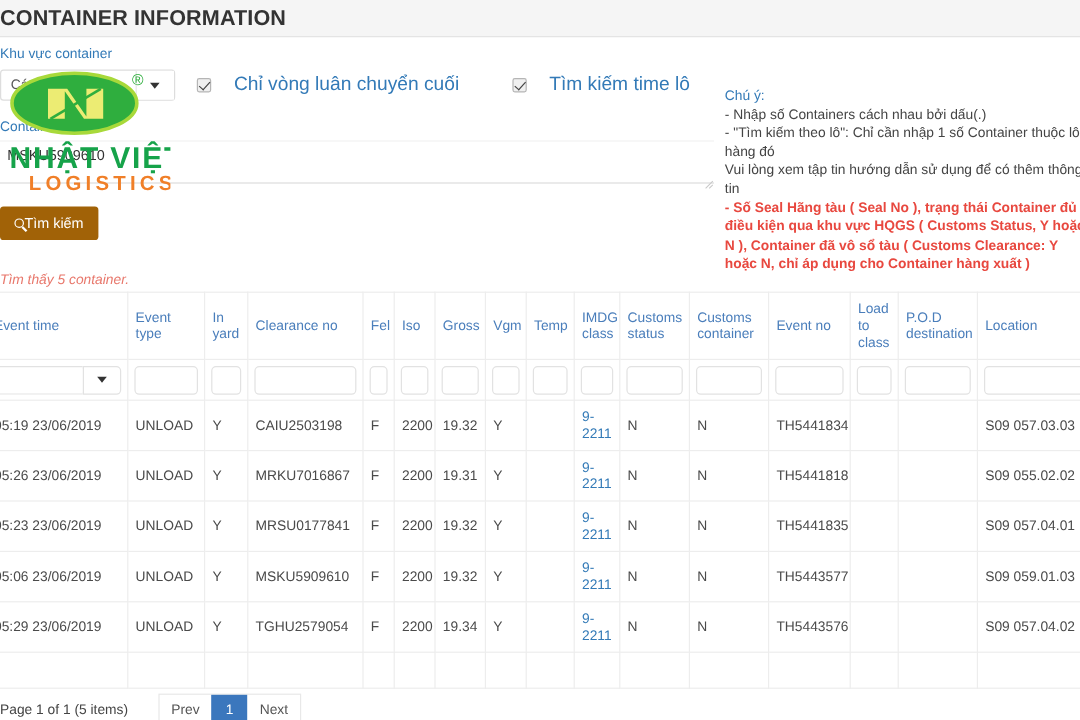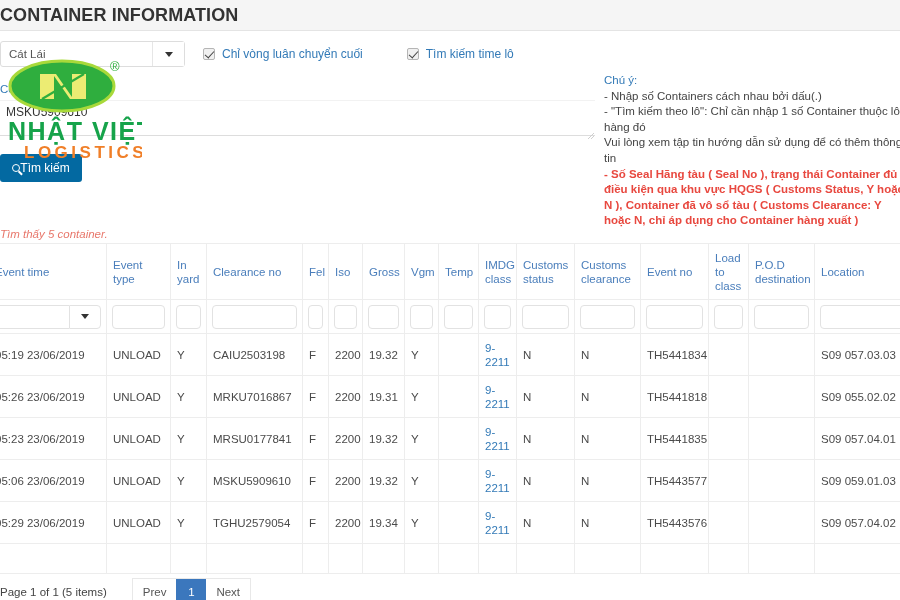--- a/index.html
+++ b/index.html
@@ -90,21 +90,21 @@
   }
   .cb-box.checked::after {
     content: "";
     position: absolute;
     left: 3px; top: 0px;
     width: 4px; height: 8px;
     border: solid #444;
     border-width: 0 1.6px 1.6px 0;
     transform: rotate(42deg);
   }
-  .cb-label { font-size: 12px; color: #337ab7; white-space: nowrap; }
+  .cb-label { font-size: 16px; color: #337ab7; white-space: nowrap; margin-left: 12px; }
 
   .textarea-label { margin-top: 14px; }
   .textarea-box {
     width: 595px; height: 36px;
     border: none;
     border-bottom: 1px solid #ddd;
     border-top: 1px solid #f2f2f2;
     background: #fff;
     font-size: 12px;
     color: #333;
@@ -115,21 +115,21 @@
   }
   .ta-grip {
     position: absolute;
     right: 0px; bottom: 0px;
     width: 8px; height: 8px;
   }
 
   .btn-search {
     margin-top: 14px;
     width: 82px; height: 28px;
-    background: #0369a1;
+    background: #a16207;
     border: none;
     border-radius: 3px;
     color: #fff;
     font-size: 12px;
     display: flex; align-items: center; justify-content: center;
     gap: 0;
     cursor: pointer;
     font-family: "Liberation Sans", sans-serif;
   }
   .mag {
@@ -271,20 +271,21 @@
 
 <div id="page">
 
   <div class="panel-header">
     <span class="panel-title">CONTAINER INFORMATION</span>
   </div>
 
   <div class="form-area">
     <div class="form-left">
 
+      <div class="field-label">Khu vực container</div>
 
       <div class="row-1">
         <div class="select-wrap">
           <span class="select-value">Cát Lái</span>
           <span class="select-btn">
             <span class="caret"></span>
           </span>
         </div>
 
         <div class="cb-group">
@@ -360,21 +361,21 @@
           <th>Event type</th>
           <th>In yard</th>
           <th>Clearance no</th>
           <th>Fel</th>
           <th>Iso</th>
           <th>Gross</th>
           <th>Vgm</th>
           <th>Temp</th>
           <th>IMDG class</th>
           <th>Customs status</th>
-          <th>Customs clearance</th>
+          <th>Customs container</th>
           <th>Event no</th>
           <th>Load to class</th>
           <th>P.O.D destination</th>
           <th>Location</th>
         </tr>
 
         <tr class="filter-row">
           <td>
             <div class="fbox-split">
               <div class="fl"></div>

